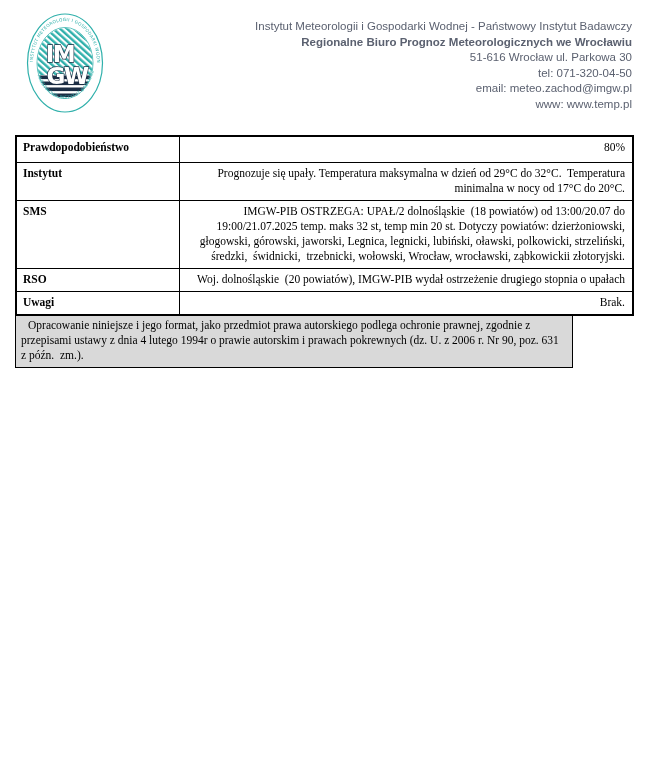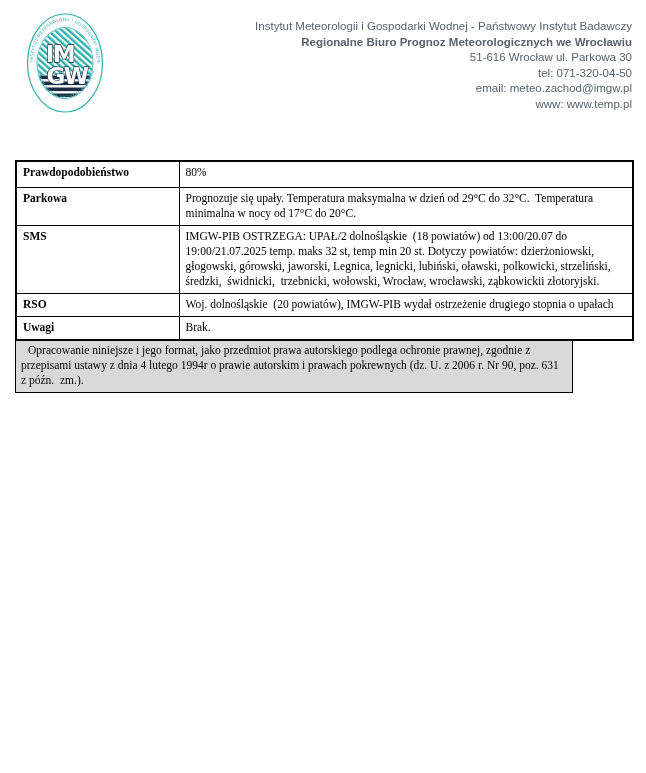--- a/index.html
+++ b/index.html
@@ -39,40 +39,40 @@
     font-size: 11.5px;
     line-height: 15.6px;
     color: #5b6170;
   }
   .header-text .bold { font-weight: bold; }
 
   
   .content {
     position: absolute;
     left: 15px;
-    top: 160px;
+    top: 135px;
     width: 617px;
   }
   .main-table {
     width: 617px;
     border-collapse: collapse;
     table-layout: fixed;
     font-size: 11.5px;
     line-height: 15px;
     border: 2px solid #000000;
   }
   .col-label { width: 163px; }
   .col-value { width: 454px; }
   .main-table td {
     border: 1px solid #000000;
     vertical-align: top;
     padding: 3px 7px 4px 6px;
   }
   .main-table td.label { font-weight: bold; }
-  .main-table td.value { white-space: pre-wrap; }
+  .main-table td.value { white-space: pre-wrap; text-align: right; }
   .row-first td { height: 18px; }
 
   .copyright {
     box-sizing: border-box;
     width: 558px;
     margin-top: -1px;
     border: 1px solid #000000;
     background: #d9d9d9;
     padding: 2px 7px 4px 5px;
     font-size: 11.5px;
@@ -143,21 +143,21 @@
       <colgroup>
           <col class="col-label">
           <col class="col-value">
         </colgroup>
       <tbody>
         <tr class="row-first">
           <td class="label">Prawdopodobieństwo</td>
           <td class="value">80%</td>
         </tr>
         <tr>
-          <td class="label">Parkowa</td>
+          <td class="label">Instytut</td>
           <td class="value">Prognozuje się upały. Temperatura maksymalna w dzień od 29°C do 32°C.  Temperatura minimalna w nocy od 17°C do 20°C.</td>
         </tr>
         <tr>
           <td class="label">SMS</td>
           <td class="value">IMGW-PIB OSTRZEGA: UPAŁ/2 dolnośląskie  (18 powiatów) od 13:00/20.07 do 19:00/21.07.2025 temp. maks 32 st, temp min 20 st. Dotyczy powiatów: dzierżoniowski, głogowski, górowski, jaworski, Legnica, legnicki, lubiński, oławski, polkowicki, strzeliński, średzki,  świdnicki,  trzebnicki, wołowski, Wrocław, wrocławski, ząbkowickii złotoryjski.</td>
         </tr>
         <tr>
           <td class="label">RSO</td>
           <td class="value">Woj. dolnośląskie  (20 powiatów), IMGW-PIB wydał ostrzeżenie drugiego stopnia o upałach</td>
         </tr>

